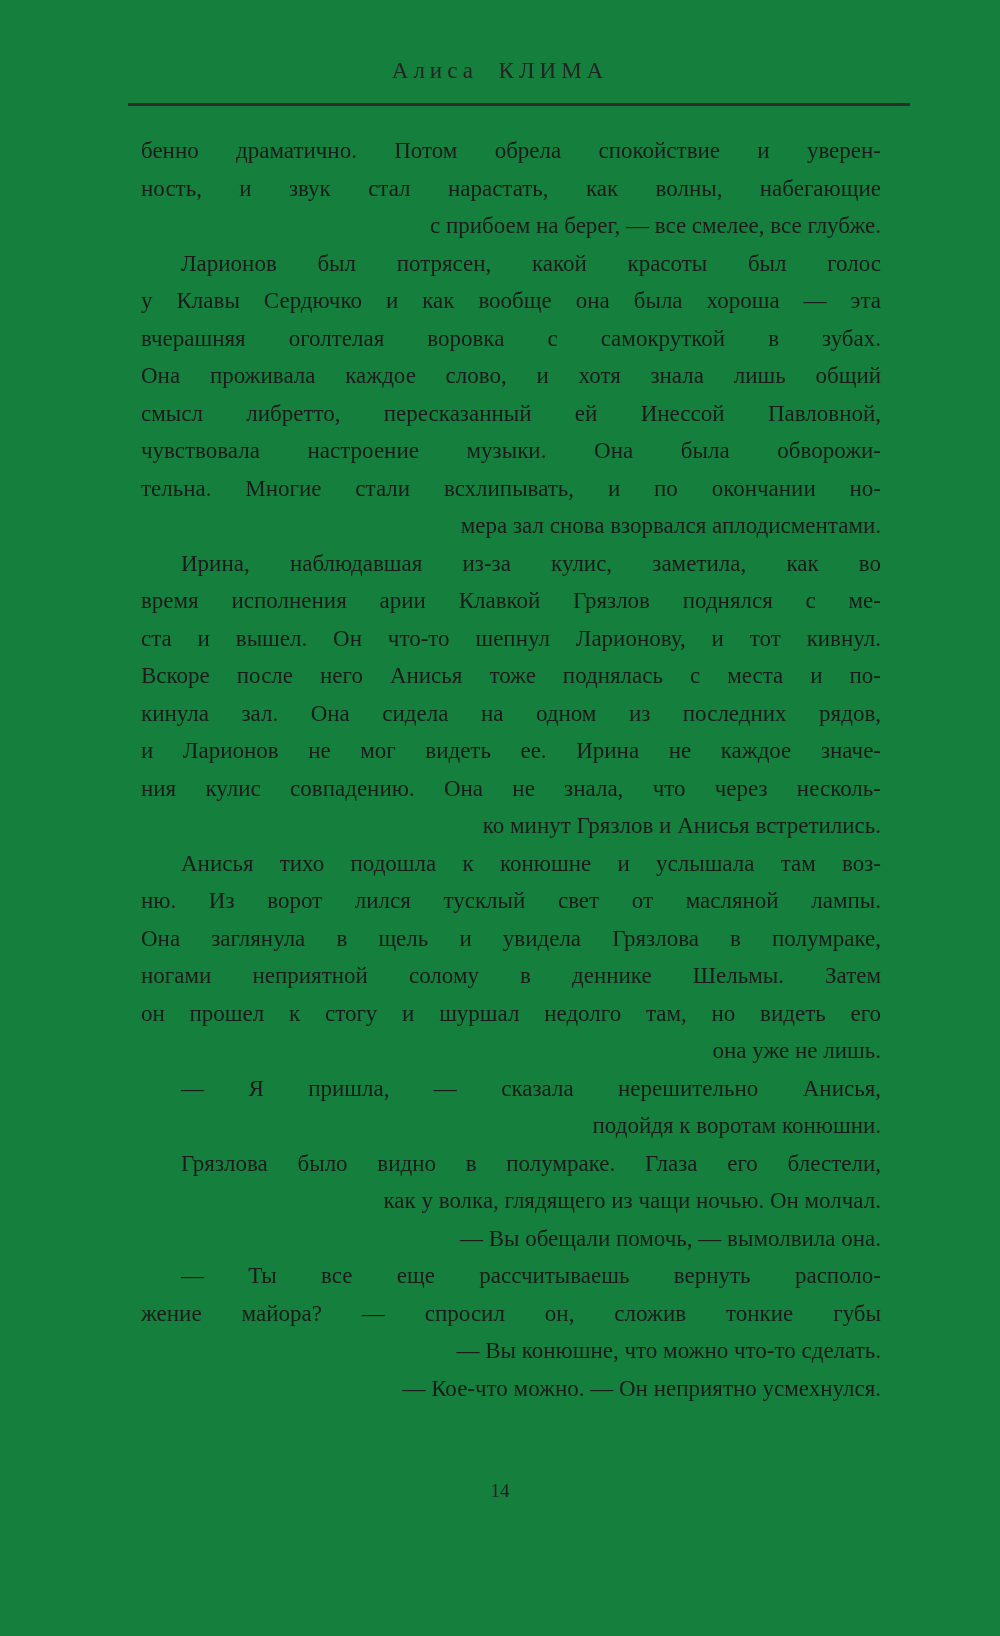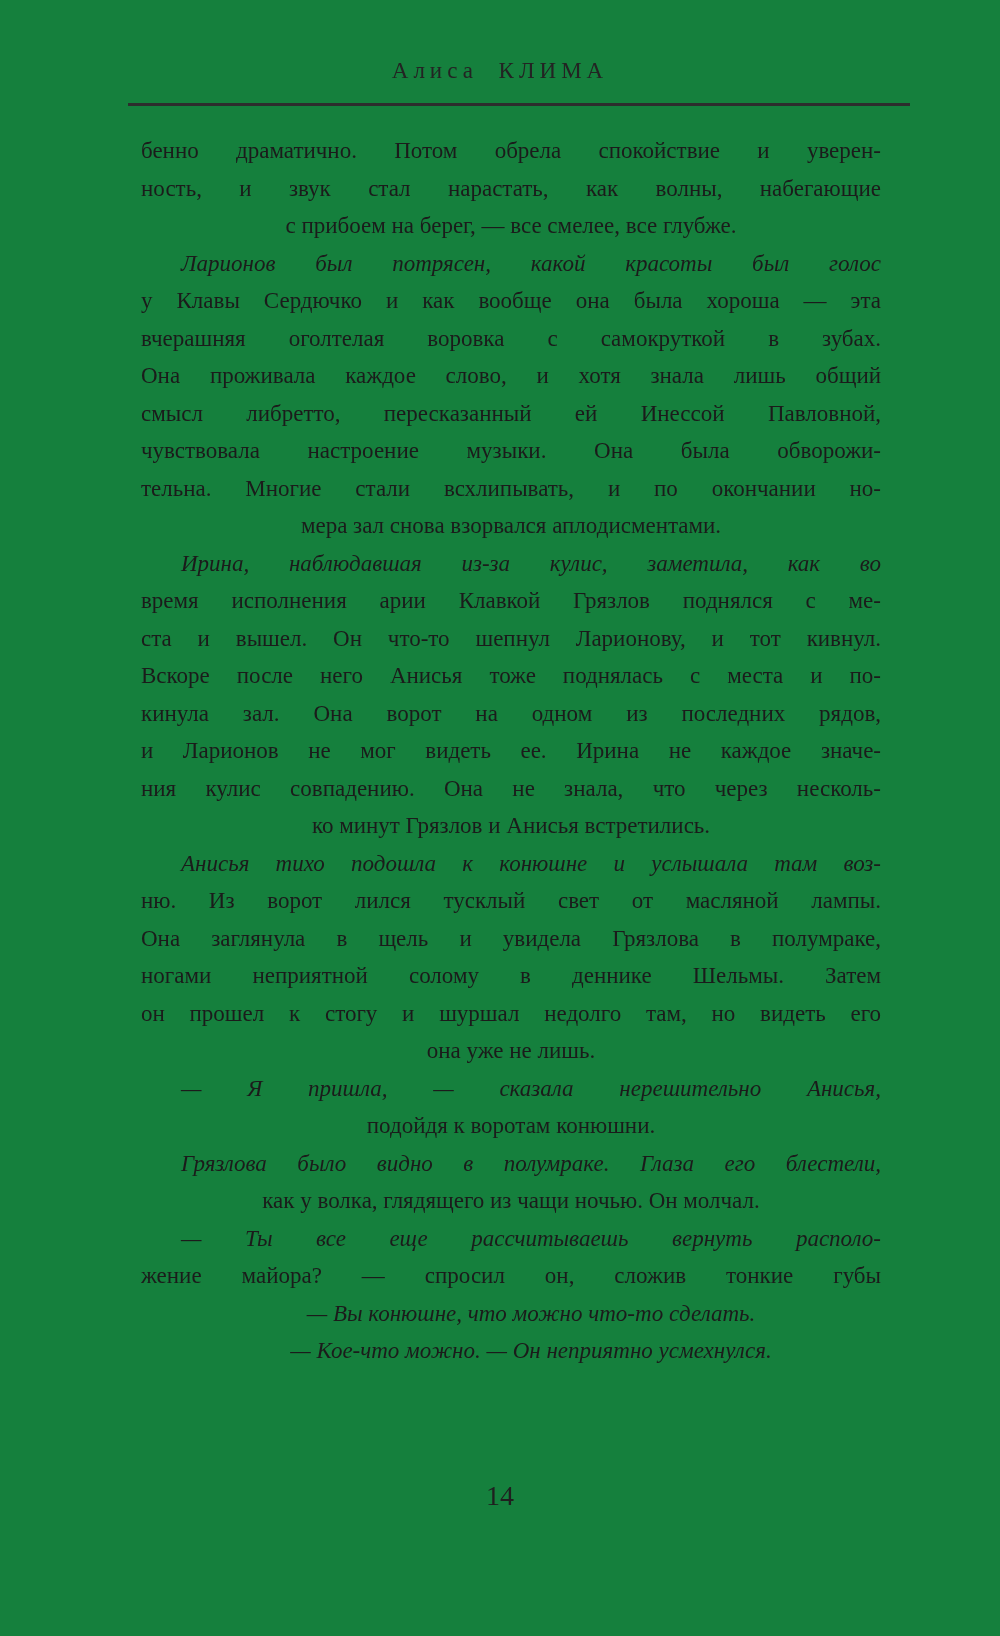--- a/index.html
+++ b/index.html
@@ -44,30 +44,30 @@
     line-height: 37.5px;
     overflow: hidden;
     text-align: justify;
   }
   .line::after {
     content: "";
     display: inline-block;
     width: 100%;
     height: 0;
   }
-  .line.last { text-align: center; }
+  .line.last { text-align: right; }
   .line.last::after { content: none; }
-  .line.indent { text-indent: 40px; font-style: italic; }
+  .line.indent { text-indent: 40px; }
   .page-number {
     position: absolute;
     top: 1480px;
     left: 0;
     width: 100%;
     text-align: center;
-    font-size: 28px;
+    font-size: 19px;
     color: #1f1f1f;
   }
 </style>
 </head>
 <body>
 
 <div class="page">
 
   <div class="running-head">Алиса КЛИМА</div>
   <div class="head-rule"></div>
@@ -89,21 +89,21 @@
       <div class="line">чувствовала настроение музыки. Она была обворожи-</div>
       <div class="line">тельна. Многие стали всхлипывать, и по окончании но-</div>
       <div class="line last">мера зал снова взорвался аплодисментами.</div>
     </div>
 
     <div>
       <div class="line indent">Ирина, наблюдавшая из-за кулис, заметила, как во</div>
       <div class="line">время исполнения арии Клавкой Грязлов поднялся с ме-</div>
       <div class="line">ста и вышел. Он что-то шепнул Ларионову, и тот кивнул.</div>
       <div class="line">Вскоре после него Анисья тоже поднялась с места и по-</div>
-      <div class="line">кинула зал. Она ворот на одном из последних рядов,</div>
+      <div class="line">кинула зал. Она сидела на одном из последних рядов,</div>
       <div class="line">и Ларионов не мог видеть ее. Ирина не каждое значе-</div>
       <div class="line">ния кулис совпадению. Она не знала, что через несколь-</div>
       <div class="line last">ко минут Грязлов и Анисья встретились.</div>
     </div>
 
     <div>
       <div class="line indent">Анисья тихо подошла к конюшне и услышала там воз-</div>
       <div class="line">ню. Из ворот лился тусклый свет от масляной лампы.</div>
       <div class="line">Она заглянула в щель и увидела Грязлова в полумраке,</div>
       <div class="line">ногами неприятной солому в деннике Шельмы. Затем</div>
@@ -114,20 +114,23 @@
     <div>
       <div class="line indent">— Я пришла, — сказала нерешительно Анисья,</div>
       <div class="line last">подойдя к воротам конюшни.</div>
     </div>
 
     <div>
       <div class="line indent">Грязлова было видно в полумраке. Глаза его блестели,</div>
       <div class="line last">как у волка, глядящего из чащи ночью. Он молчал.</div>
     </div>
 
+    <div>
+      <div class="line indent last">— Вы обещали помочь, — вымолвила она.</div>
+    </div>
 
     <div>
       <div class="line indent">— Ты все еще рассчитываешь вернуть располо-</div>
       <div class="line">жение майора? — спросил он, сложив тонкие губы</div>
     </div>
 
     <div>
       <div class="line indent last">— Вы конюшне, что можно что-то сделать.</div>
     </div>
 

